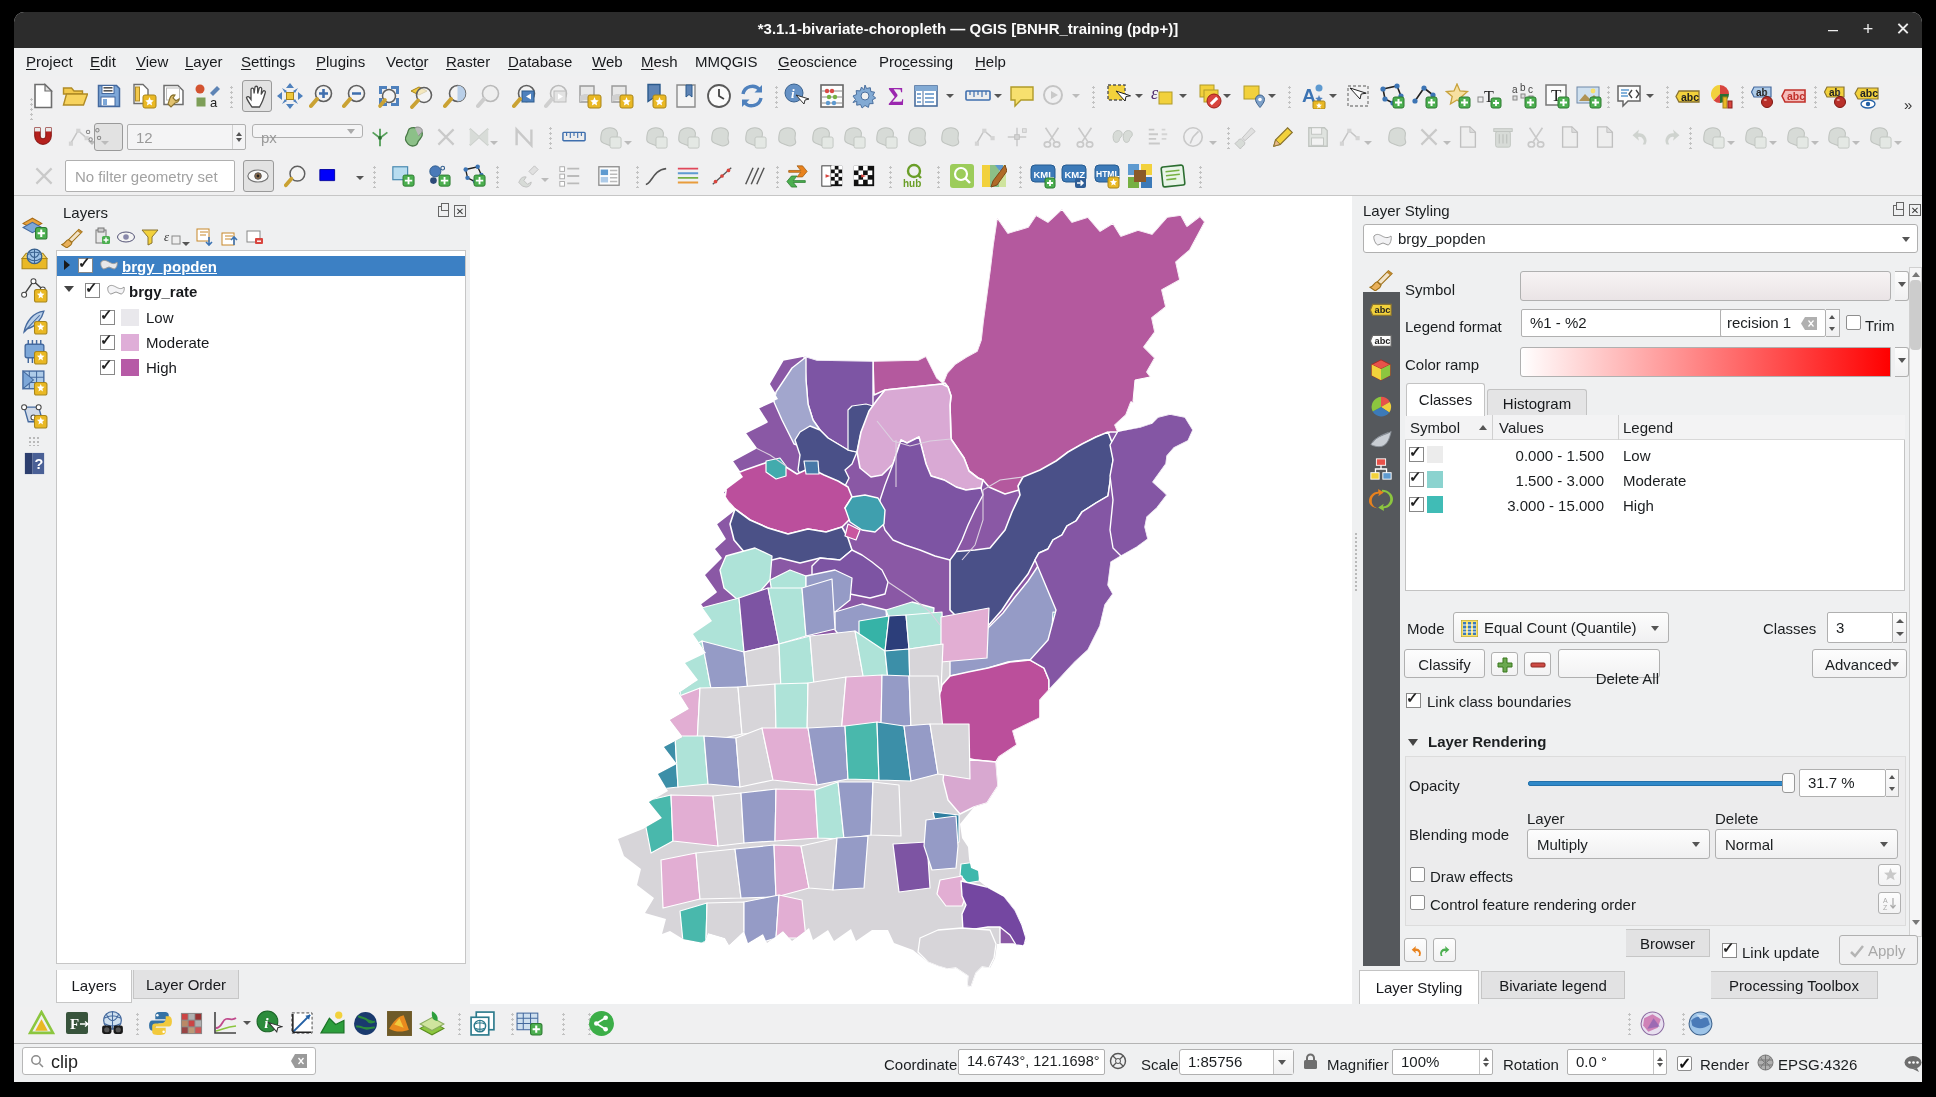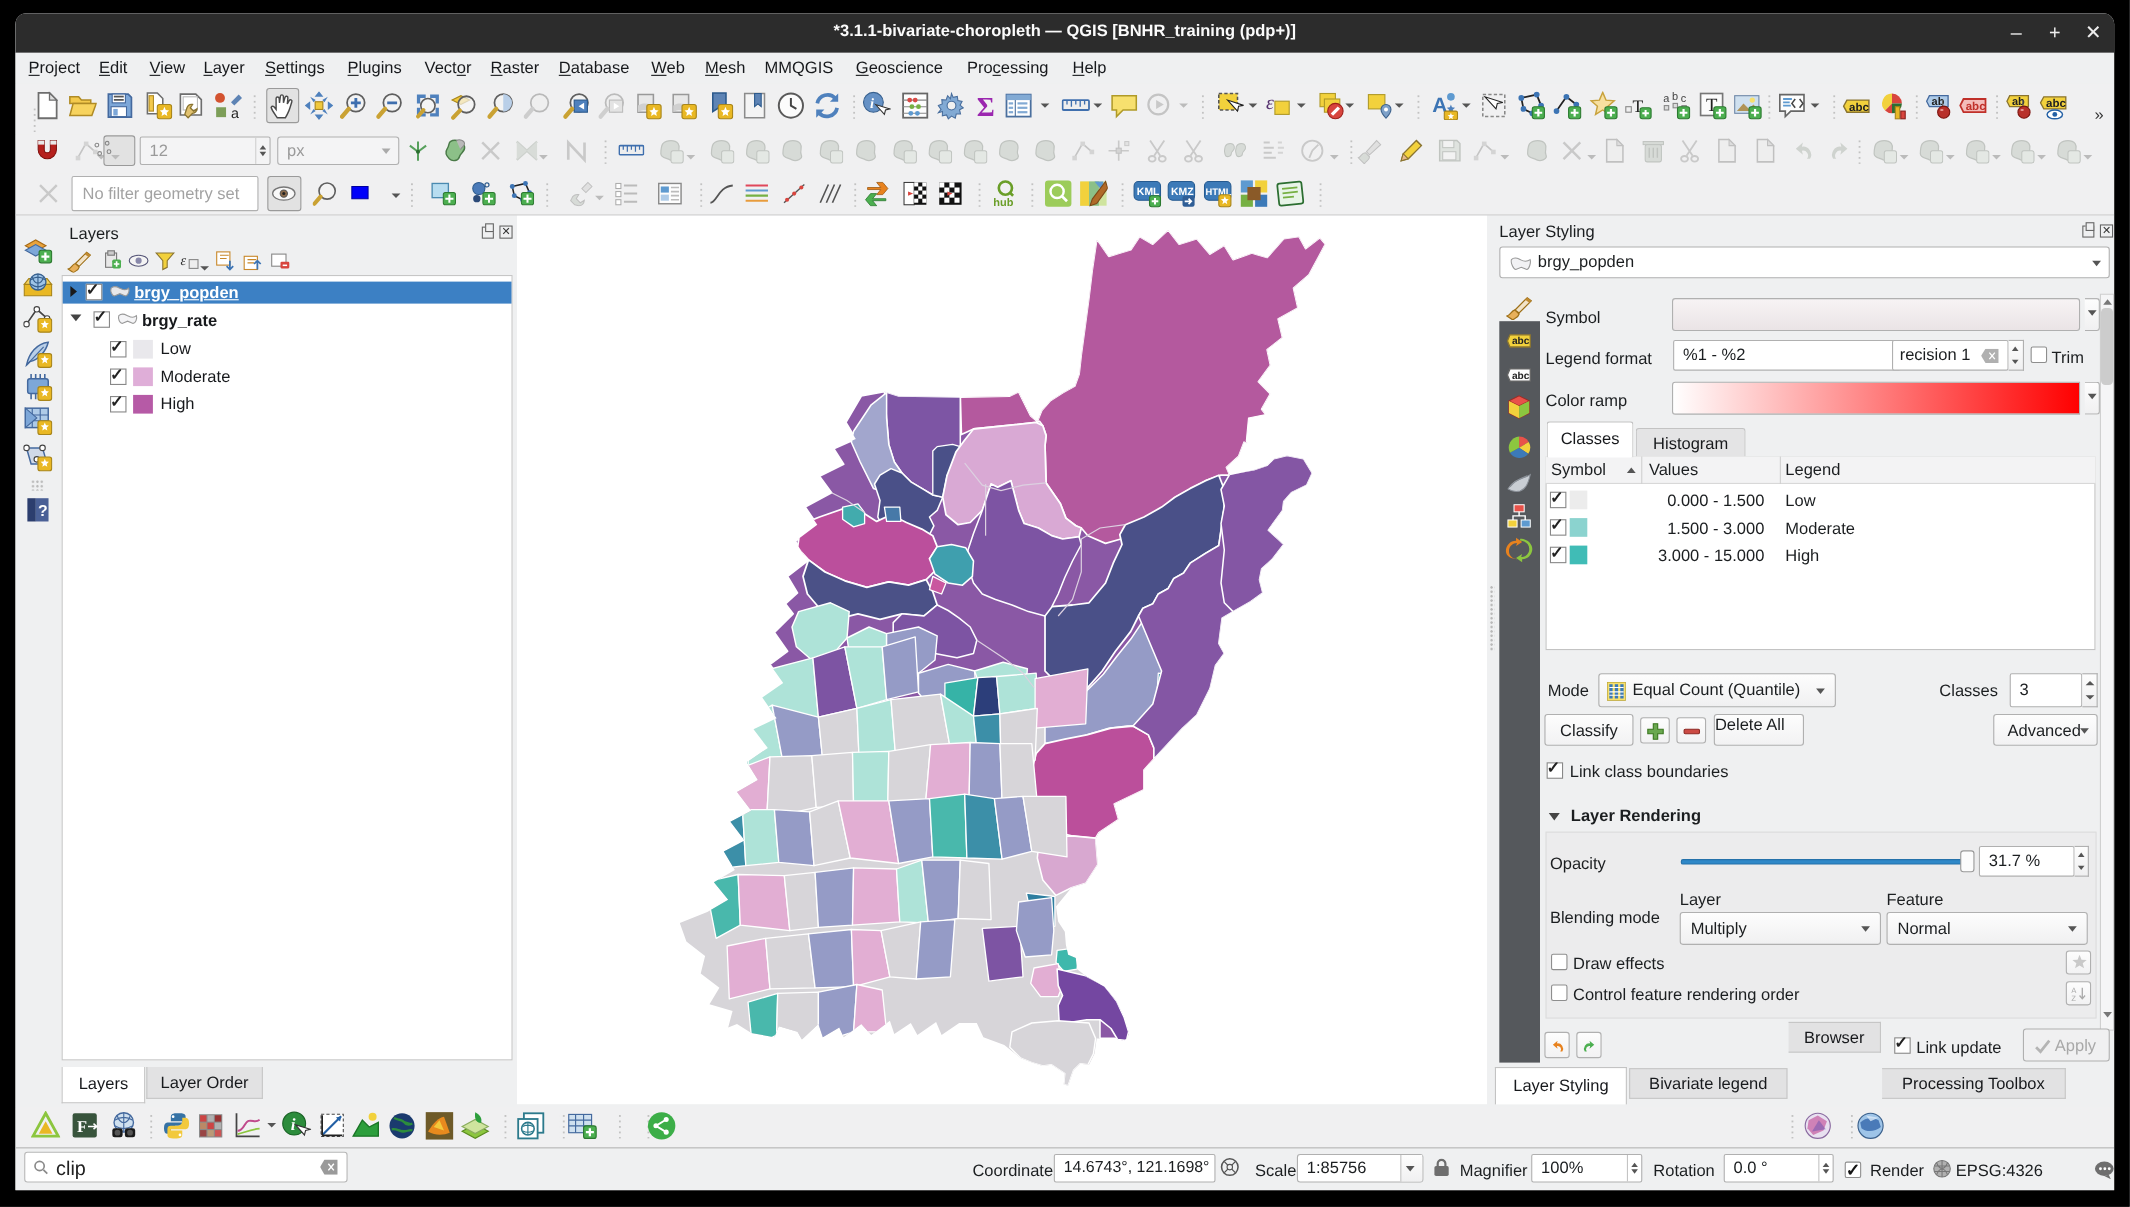--- a/index.html
+++ b/index.html
@@ -933,21 +933,21 @@
 <div style="position:absolute;left:74px;top:129px;width:0;height:0;border-left:4px solid transparent;border-right:4px solid transparent;border-top:4.5px solid #bbb"></div>
 <div class="pressed" style="position:absolute;left:80px;top:111px;width:29px;height:28px"></div>
 <svg class="ticon" style="left:69px;top:114px;width:22px;height:22px">
       <use href="#i-dots"></use>
     </svg>
 <div style="position:absolute;left:87px;top:129px;width:0;height:0;border-left:4px solid transparent;border-right:4px solid transparent;border-top:4.5px solid #bbb"></div>
 <div class="field" style="left:113px;top:112px;width:119px;height:26px;background:#f4f4f5;color:#9a9a9a;">
       <span style="position:absolute;left:8px;top:4px">12</span>
       <div class="spinner" style="border-left:1px solid #d0d0d0"></div>
     </div>
-<div class="combo" style="left:238px;top:112px;width:111px;height:26px;background:#f4f4f5;color:#9a9a9a;">
+<div class="combo" style="left:238px;top:112px;width:111px;height:14px;background:#f4f4f5;color:#9a9a9a;">
       <span style="position:absolute;left:8px;top:4px">px</span>
       <div class="carrow" style="border-top-color:#aaa"></div>
     </div>
 <svg class="ticon" style="left:354px;top:113px;width:24px;height:24px">
       <use href="#i-tripod"></use>
     </svg>
 <svg class="ticon" style="left:388px;top:113px;width:24px;height:24px">
       <use href="#i-greenblob"></use>
     </svg>
 <svg class="ticon" style="left:421px;top:114px;width:22px;height:22px">
@@ -1509,42 +1509,42 @@
 <div class="btn" style="left:1477px;top:640px;width:27px;height:24px">
       <svg style="position:absolute;left:5px;top:4px;width:16px;height:16px" viewBox="0 0 16 16">
         <path d="M6 1h4v5h5v4h-5v5H6v-5H1V6h5z" fill="#6aa84f" stroke="#38761d"></path>
       </svg>
     </div>
 <div class="btn" style="left:1510px;top:640px;width:27px;height:24px">
       <svg style="position:absolute;left:5px;top:4px;width:16px;height:16px" viewBox="0 0 16 16">
         <rect x="1" y="6" width="14" height="4" rx="1" fill="#cc4a44" stroke="#8e2a24"></rect>
       </svg>
     </div>
-<div class="btn" style="left:1544px;top:637px;width:82px;height:29px;text-align:left;padding-top:1px">Delete All</div>
+<div class="btn" style="left:1544px;top:637px;width:102px;height:29px;text-align:right;padding-top:20px">Delete All</div>
 <div class="btn" style="left:1798px;top:637px;width:95px;height:29px;">
       <span style="position:absolute;left:12px;top:6px">Advanced</span>
       <div class="carrow"></div>
     </div>
 <div style="position:absolute;left:1392px;top:681px;width:15px;height:15px;background:#fff;border:1px solid #888"></div>
 <div style="position:absolute;left:1392px;top:677px;font-size:15px;font-weight:bold;color:#222">✓</div>
 <div class="lbl" style="left:1413px;top:681px">Link class boundaries</div>
 <div style="position:absolute;left:1394px;top:727px;width:0;height:0;border-left:5.5px solid transparent;border-right:5.5px solid transparent;border-top:7px solid #444"></div>
 <div class="lbl" style="left:1414px;top:721px;font-weight:bold">Layer Rendering</div>
 <div style="position:absolute;left:1391px;top:744px;width:501px;height:170px;background:#ececed;border:1px solid #dcdcdc"></div>
 <div class="lbl" style="left:1395px;top:765px">Opacity</div>
 <div style="position:absolute;left:1514px;top:769px;width:260px;height:5px;background:#2f88c8;border:1px solid #2471aa;border-radius:2px"></div>
 <div style="position:absolute;left:1768px;top:761px;width:13px;height:20px;background:#fcfcfc;border:1px solid #999;border-radius:3px"></div>
 <div class="field" style="left:1785px;top:757px;width:87px;height:28px">
       <span style="position:absolute;left:8px;top:4px">31.7 %</span>
     </div>
 <div style="position:absolute;left:1872px;top:757px;width:13px;height:28px;border:1px solid #b0b0b0;border-left:none;background:linear-gradient(#fdfdfd,#f0f0f1)"></div>
 <div style="position:absolute;left:1875px;top:763px;width:0;height:0;border-left:3.5px solid transparent;border-right:3.5px solid transparent;border-bottom:4px solid #555"></div>
 <div style="position:absolute;left:1875px;top:775px;width:0;height:0;border-left:3.5px solid transparent;border-right:3.5px solid transparent;border-top:4px solid #555"></div>
 <div class="lbl" style="left:1513px;top:798px">Layer</div>
-<div class="lbl" style="left:1701px;top:798px">Feature</div>
+<div class="lbl" style="left:1701px;top:798px">Delete</div>
 <div class="lbl" style="left:1395px;top:814px">Blending mode</div>
 <div class="combo" style="left:1513px;top:817px;width:183px;height:30px">
       <span style="position:absolute;left:9px;top:6px">Multiply</span>
       <div class="carrow" style="right:9px"></div>
     </div>
 <div class="combo" style="left:1701px;top:817px;width:183px;height:30px">
       <span style="position:absolute;left:9px;top:6px">Normal</span>
       <div class="carrow" style="right:9px"></div>
     </div>
 <div class="cb" style="left:1396px;top:855px"></div>

